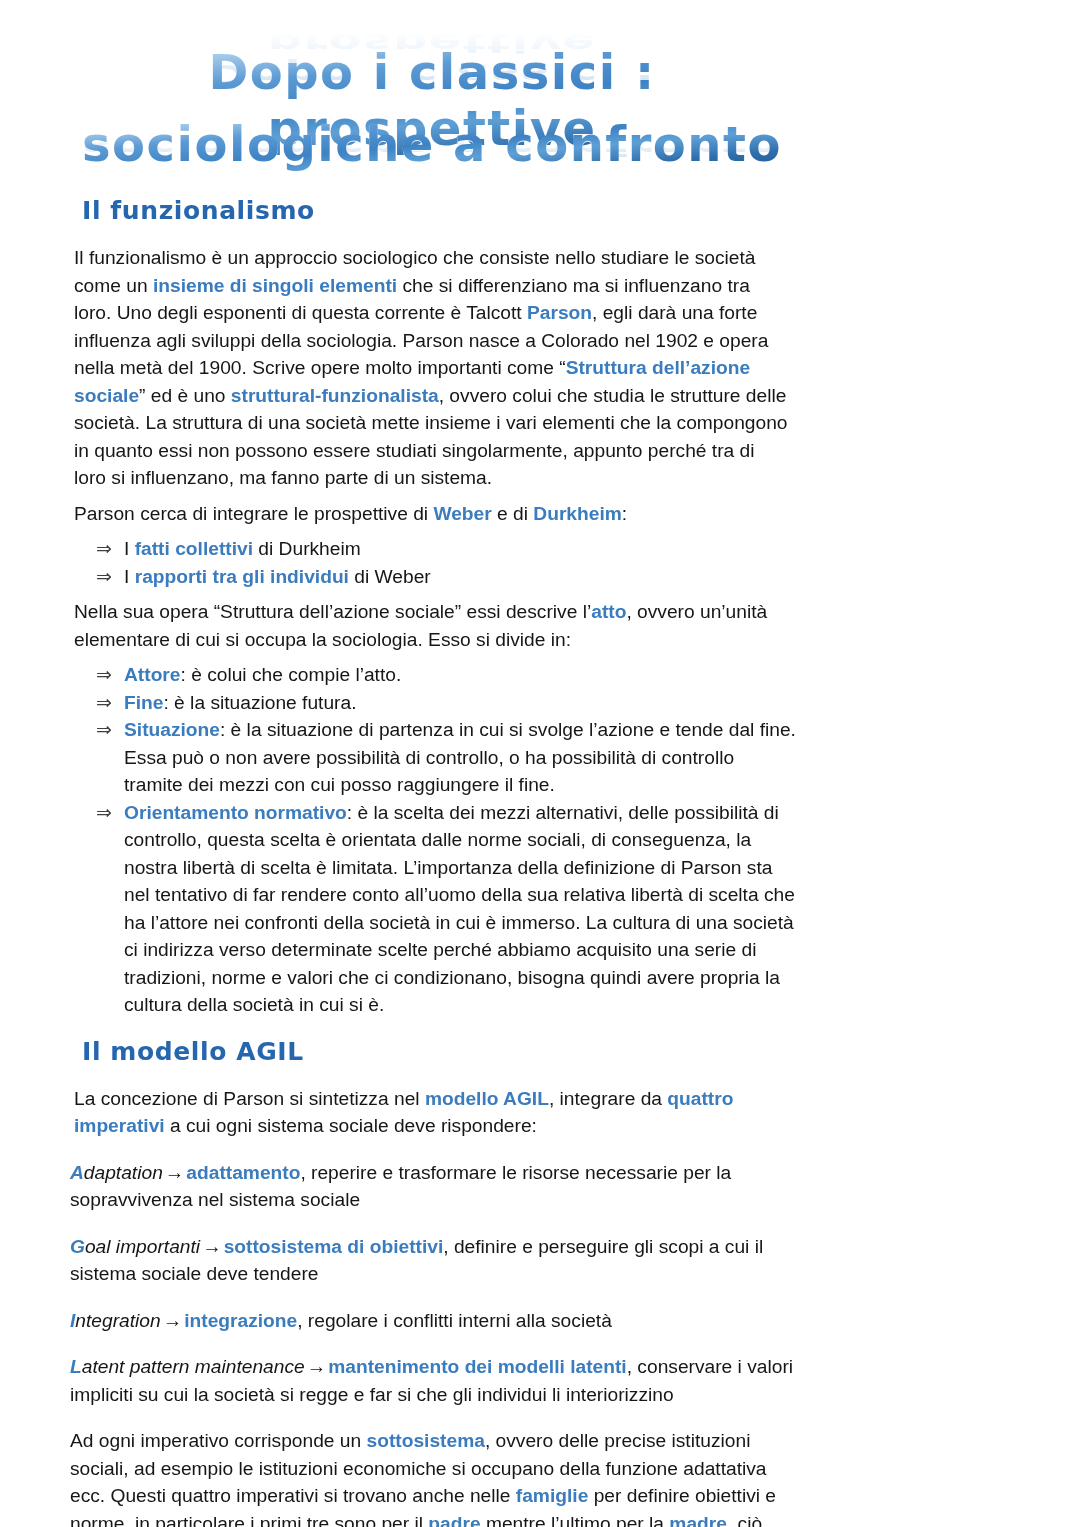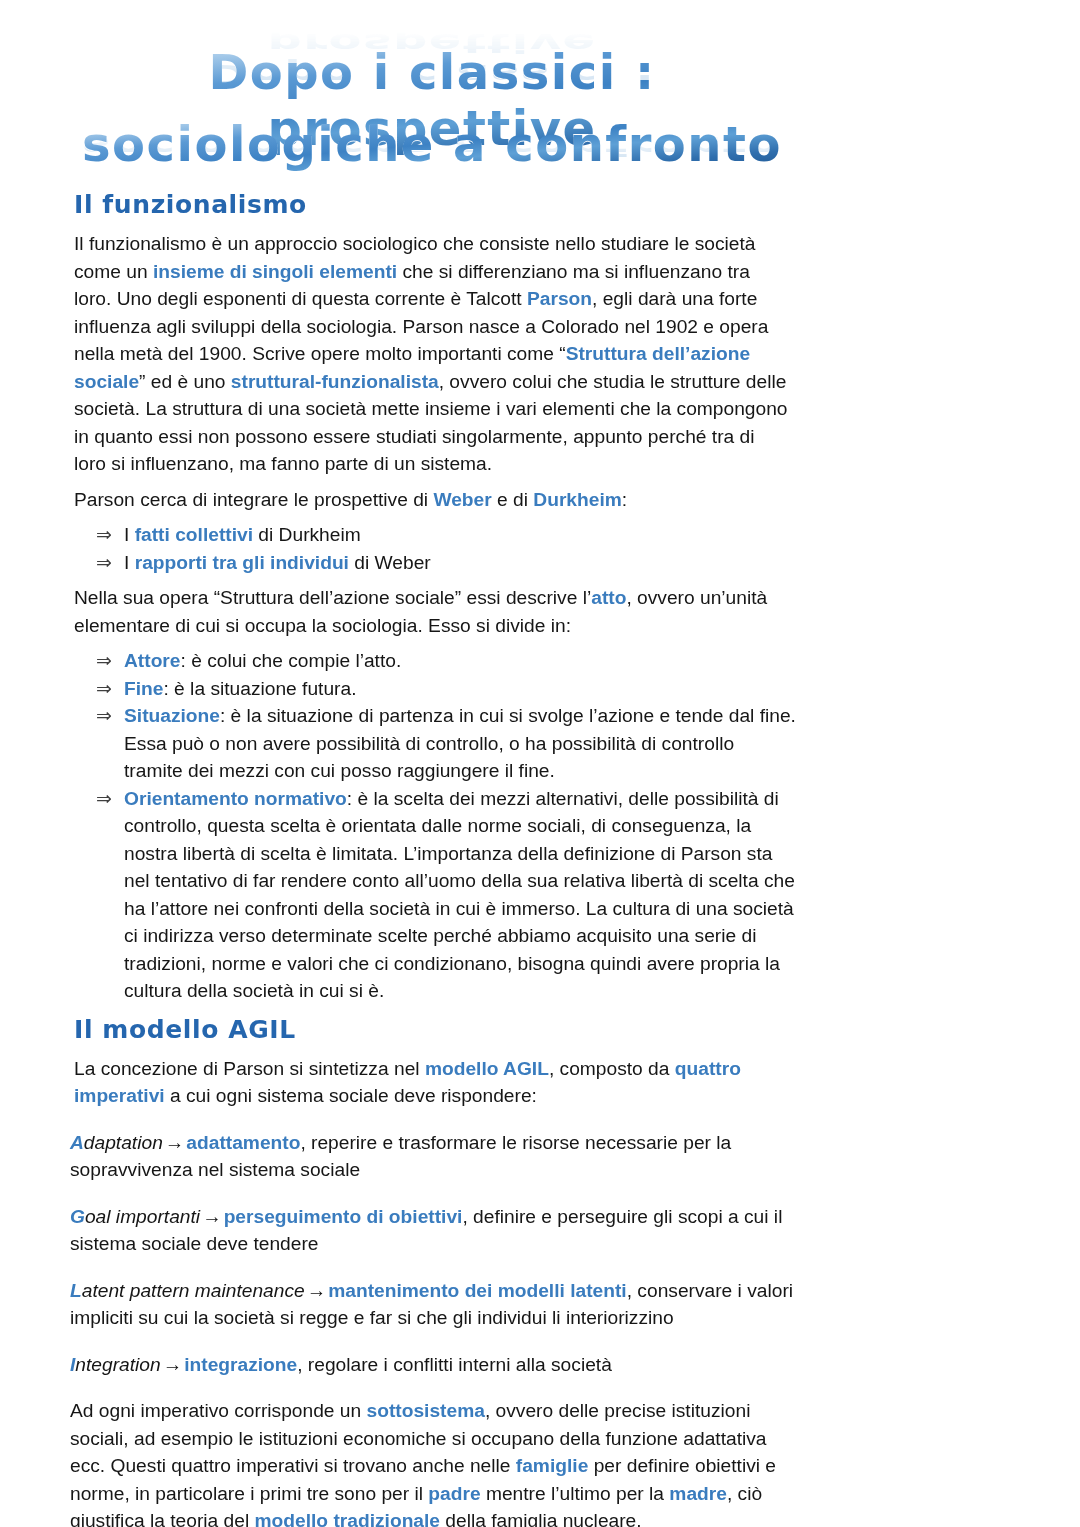--- a/index.html
+++ b/index.html
@@ -77,21 +77,21 @@
     pointer-events: none;
   }
 
   
   h2.section-head {
     font-family: "DejaVu Sans", sans-serif;
     font-weight: 700;
     font-size: 25px;
     letter-spacing: 0.6px;
     color: #2566ae;
-    margin: 8px;
+    margin: 16px;
     padding: 0;
     line-height: 34px;
   }
   .head-funzionalismo { margin-top: 38px; margin-bottom: 11px; }
   .head-agil { margin-top: 36px; margin-bottom: 12px; }
 
   
   p.body {
     font-size: 19.2px;
     line-height: 27.5px;
@@ -179,25 +179,25 @@
 
   <ul class="arrow-list list-b">
     <li><span class="mk">⇒</span><b class="acc">Attore</b><span>: è colui che compie l’atto.</span></li>
     <li><span class="mk">⇒</span><b class="acc">Fine</b><span>: è la situazione futura.</span></li>
     <li><span class="mk">⇒</span><b class="acc">Situazione</b><span>: è la situazione di partenza in cui si svolge l’azione e tende dal fine. Essa può o non avere possibilità di controllo, o ha possibilità di controllo tramite dei mezzi con cui posso raggiungere il fine.</span></li>
     <li><span class="mk">⇒</span><b class="acc">Orientamento normativo</b><span>: è la scelta dei mezzi alternativi, delle possibilità di controllo, questa scelta è orientata dalle norme sociali, di conseguenza, la nostra libertà di scelta è limitata. L’importanza della definizione di Parson sta nel tentativo di far rendere conto all’uomo della sua relativa libertà di scelta che ha l’attore nei confronti della società in cui è immerso. La cultura di una società ci indirizza verso determinate scelte perché abbiamo acquisito una serie di tradizioni, norme e valori che ci condizionano, bisogna quindi avere propria la cultura della società in cui si è.</span></li>
   </ul>
 
   <h2 class="section-head head-agil">Il modello AGIL</h2>
 
-  <p class="body tight"><span>La concezione di Parson si sintetizza nel </span><b class="acc">modello AGIL</b><span>, composto da </span><b class="acc">quattro imperativi</b><span> a cui ogni sistema sociale deve rispondere:</span></p>
+  <p class="body tight"><span>La concezione di Parson si sintetizza nel </span><b class="acc">modello AGIL</b><span>, integrare da </span><b class="acc">quattro imperativi</b><span> a cui ogni sistema sociale deve rispondere:</span></p>
 
   <p class="body spaced"><i class="eng"><b class="cap">A</b><span>daptation</span></i><span class="arrow-r">→</span><b class="acc">adattamento</b><span>, reperire e trasformare le risorse necessarie per la sopravvivenza nel sistema sociale</span></p>
 
-  <p class="body spaced"><i class="eng"><b class="cap">G</b><span>oal importanti</span></i><span class="arrow-r">→</span><b class="acc">perseguimento di obiettivi</b><span>, definire e perseguire gli scopi a cui il sistema sociale deve tendere</span></p>
+  <p class="body spaced"><i class="eng"><b class="cap">G</b><span>oal importanti</span></i><span class="arrow-r">→</span><b class="acc">sottosistema di obiettivi</b><span>, definire e perseguire gli scopi a cui il sistema sociale deve tendere</span></p>
+
+  <p class="body spaced"><i class="eng"><b class="cap">I</b><span>ntegration</span></i><span class="arrow-r">→</span><b class="acc">integrazione</b><span>, regolare i conflitti interni alla società</span></p>
 
   <p class="body spaced"><i class="eng"><b class="cap">L</b><span>atent pattern maintenance</span></i><span class="arrow-r">→</span><b class="acc">mantenimento dei modelli latenti</b><span>, conservare i valori impliciti su cui la società si regge e far si che gli individui li interiorizzino</span></p>
 
-  <p class="body spaced"><i class="eng"><b class="cap">I</b><span>ntegration</span></i><span class="arrow-r">→</span><b class="acc">integrazione</b><span>, regolare i conflitti interni alla società</span></p>
-
   <p class="body spaced"><span>Ad ogni imperativo corrisponde un </span><b class="acc">sottosistema</b><span>, ovvero delle precise istituzioni sociali, ad esempio le istituzioni economiche si occupano della funzione adattativa ecc. Questi quattro imperativi si trovano anche nelle </span><b class="acc">famiglie</b><span> per definire obiettivi e norme, in particolare i primi tre sono per il </span><b class="acc">padre</b><span> mentre l’ultimo per la </span><b class="acc">madre</b><span>, ciò giustifica la teoria del </span><b class="acc">modello tradizionale</b><span> della famiglia nucleare.</span></p>
 
 </div>
 
 </body></html>

